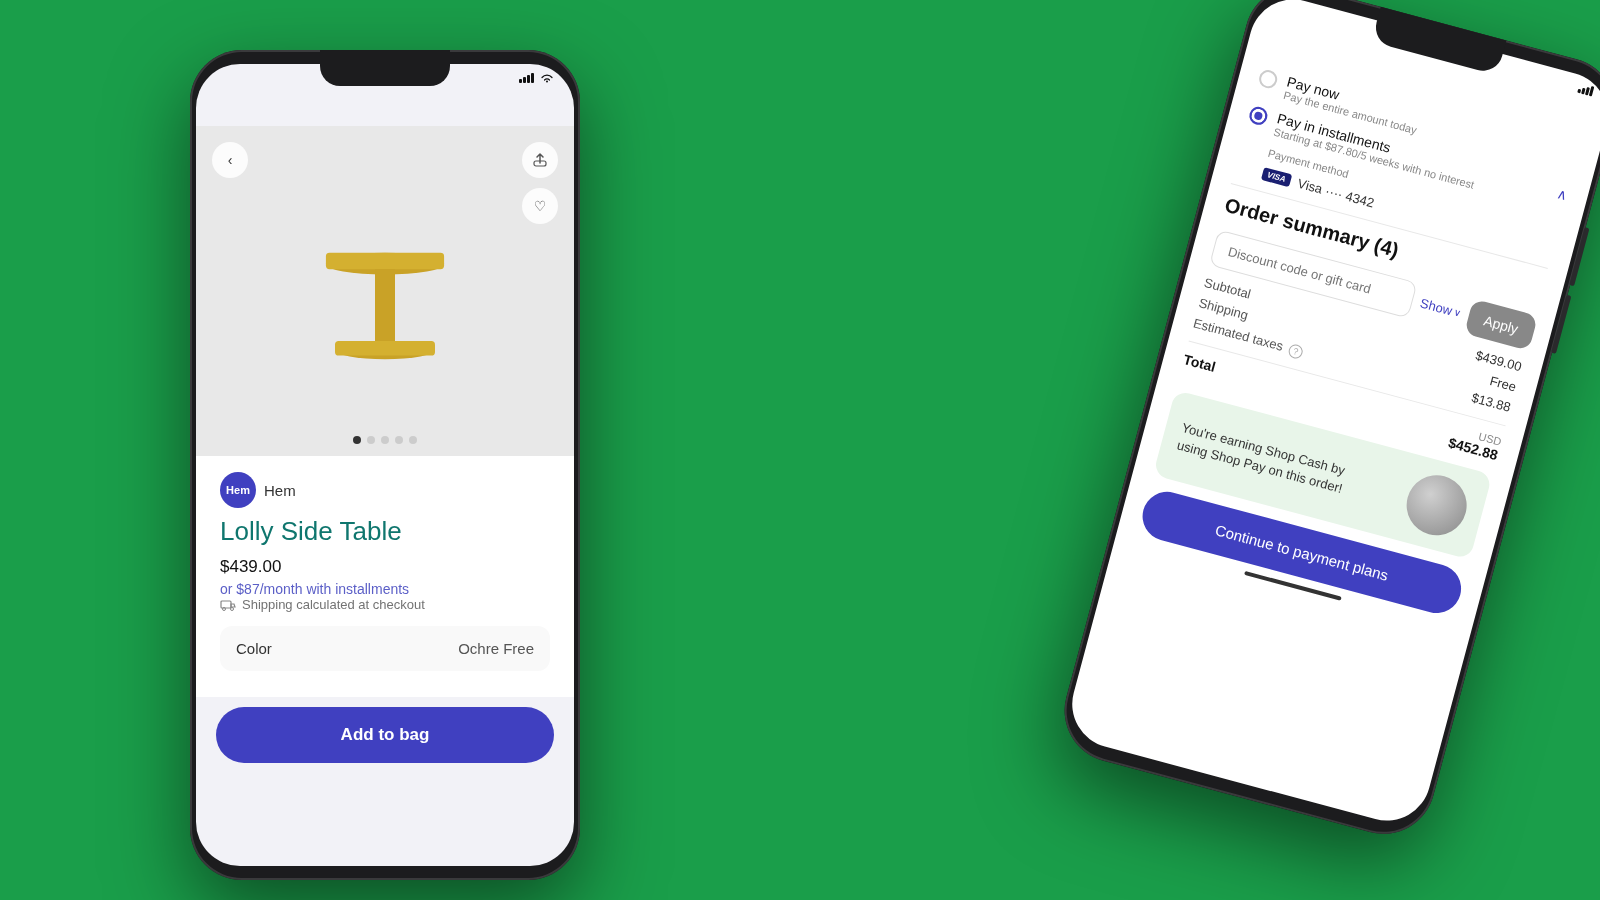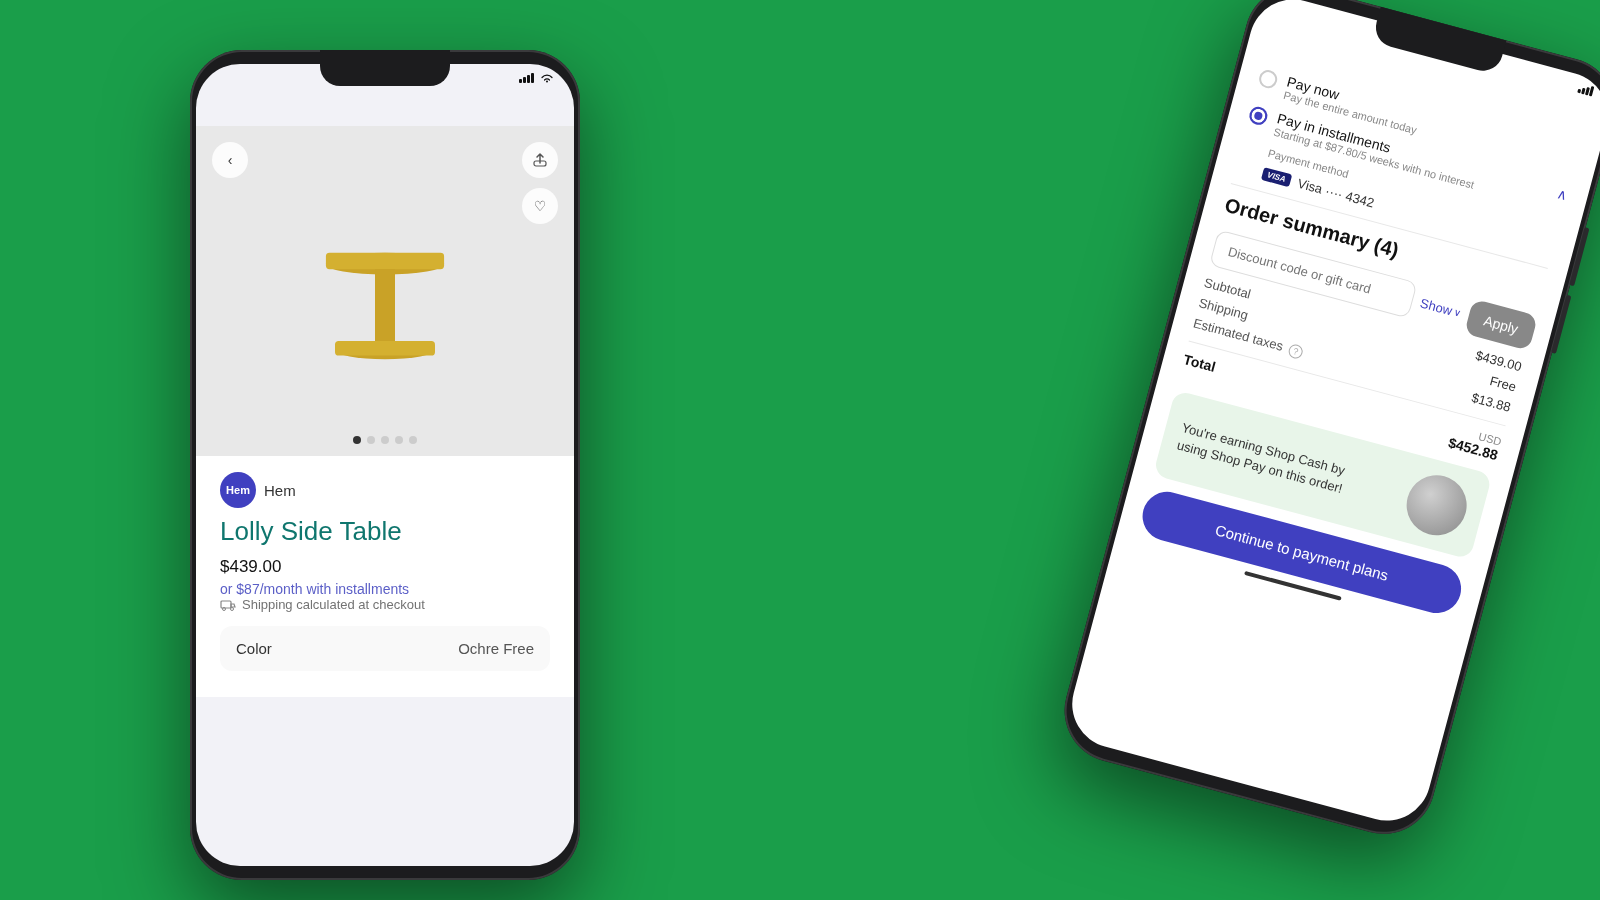--- a/index.html
+++ b/index.html
@@ -613,20 +613,21 @@
           <span>Shipping calculated at checkout</span>
         </div>
 
         <div class="option-row">
           <span class="option-label">Color</span>
           <span class="option-value">Ochre Free</span>
         </div>
 
       </div>
 
+      <div class="add-to-bag">Add to bag</div>
 
     </div>
 
     <div class="phone1-notch"></div>
   </div>
 
   <div class="phone2-wrapper">
     <div class="phone2">
 
       <div class="phone2-side-btn top"></div>

